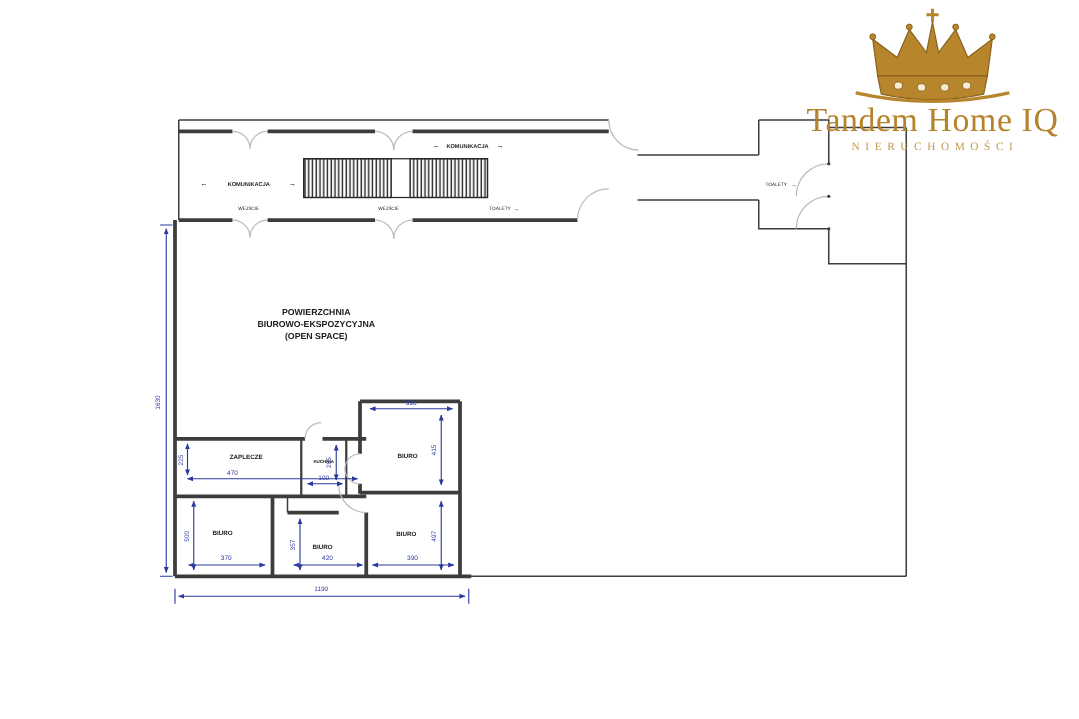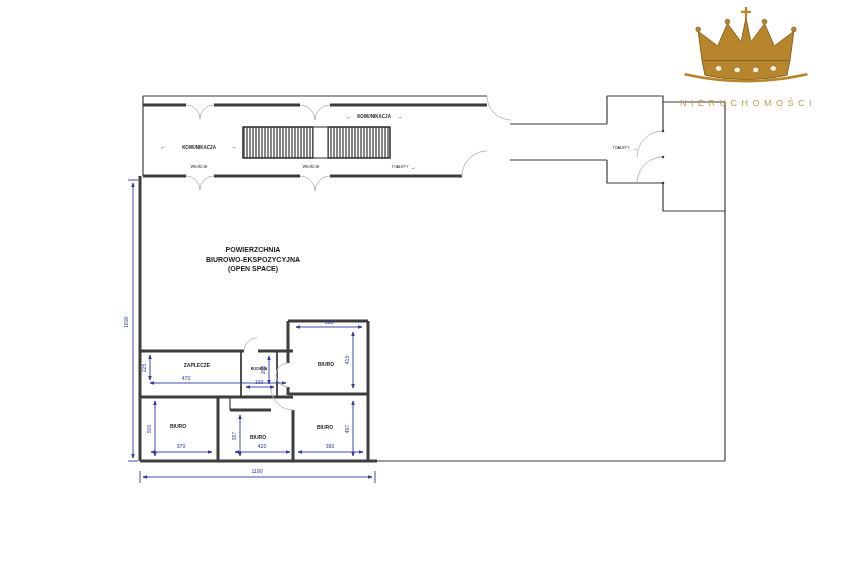--- a/index.html
+++ b/index.html
@@ -3,22 +3,22 @@
 <meta charset="utf-8">
 <style>
   html,body{margin:0;padding:0;background:#ffffff;}
   .stage{position:relative;width:863px;height:575px;background:#ffffff;overflow:hidden;
          font-family:"Liberation Sans",sans-serif;}
   .plan-svg{position:absolute;left:0;top:0;}
   .logo{position:absolute;left:628px;top:6px;width:236px;text-align:center;line-height:1;}
   .logo .crown{display:block;margin:0 auto -3px auto;}
   .brand{font-family:"Liberation Serif","DejaVu Serif",serif;font-size:27px;font-weight:400;
          color:#b5832a;white-space:nowrap;letter-spacing:0.5px;}
-  .subtitle{font-family:Liberation Sans, sans-serif;font-size:9px;font-weight:400;
-            color:#c39a4e;letter-spacing:4.5px;margin-top:16px;padding-left:4px;white-space:nowrap;}
+  .subtitle{font-family:Liberation Serif, serif;font-size:9px;font-weight:400;
+            color:#c39a4e;letter-spacing:4.5px;margin-top:3px;padding-left:4px;white-space:nowrap;}
   text{font-family:"Liberation Sans",sans-serif;}
   .roomlbl{fill:#1a1a1a;font-weight:bold;}
   .dimtxt{fill:#2b3a9e;}
 </style>
 </head>
 <body>
 
 <div class="stage">
 
   <svg class="plan-svg" width="863" height="575" viewBox="0 0 863 575">
@@ -179,16 +179,17 @@
       <circle cx="134" cy="24" r="2.4" fill="#b6852c" stroke="#8a621e" stroke-width="0.8"></circle>
 
       <path d="M40,56 L130,56 L127,71 Q85,80 43,71 Z" fill="#b6852c" stroke="#8a621e" stroke-width="1"></path>
       <ellipse cx="57" cy="64" rx="3.4" ry="3" fill="#f6ecd6" stroke="#8a621e" stroke-width="0.7"></ellipse>
       <ellipse cx="76" cy="65.5" rx="3.4" ry="3" fill="#f6ecd6" stroke="#8a621e" stroke-width="0.7"></ellipse>
       <ellipse cx="95" cy="65.5" rx="3.4" ry="3" fill="#f6ecd6" stroke="#8a621e" stroke-width="0.7"></ellipse>
       <ellipse cx="113" cy="64" rx="3.4" ry="3" fill="#f6ecd6" stroke="#8a621e" stroke-width="0.7"></ellipse>
 
       <path d="M22,70 Q85,84 148,70" fill="none" stroke="#b6852c" stroke-width="2.6"></path>
     </svg>
+    <div class="brand">Tandem Home IQ</div>
     <div class="subtitle">NIERUCHOMOŚCI</div>
   </div>
 
 </div>
 
 </body></html>

